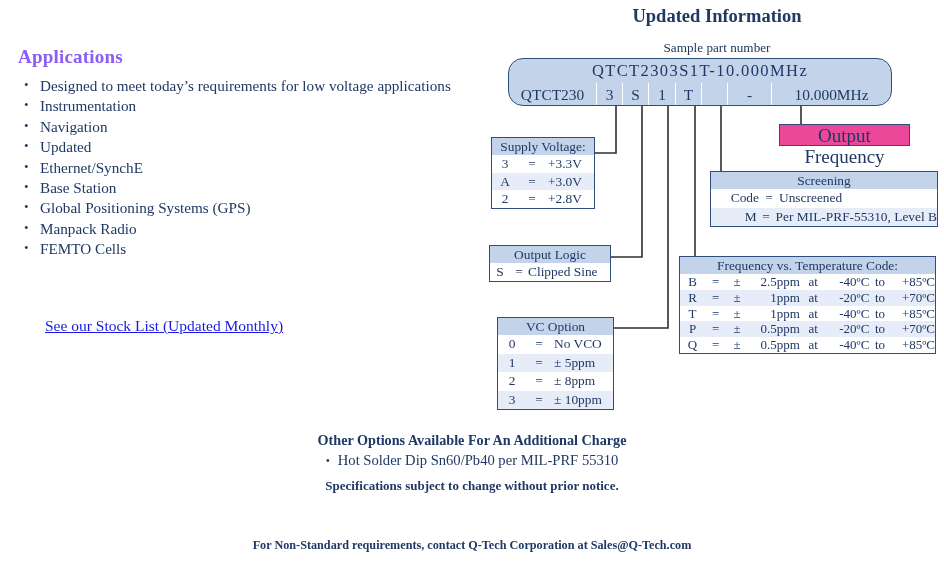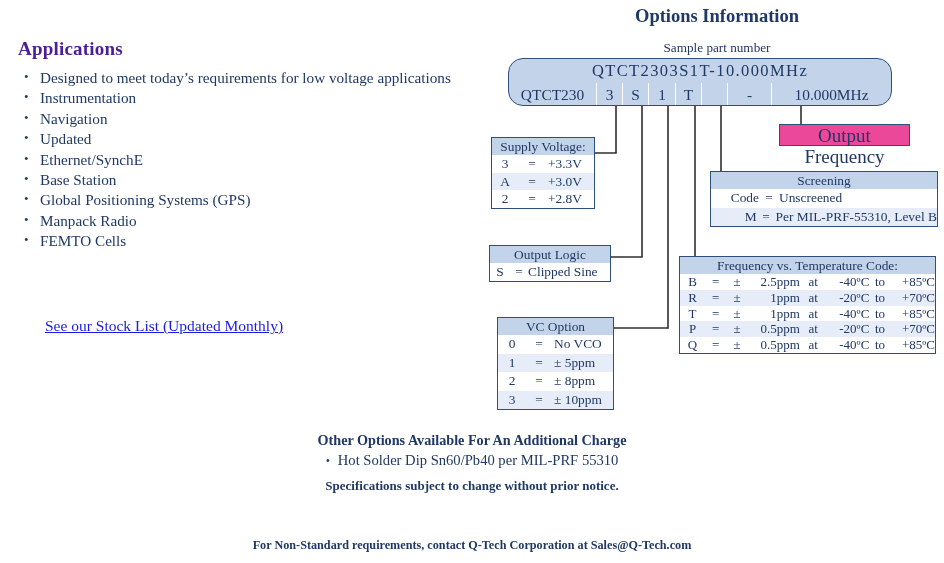--- a/index.html
+++ b/index.html
@@ -15,22 +15,22 @@
     position: relative;
     overflow: hidden;
   }
   .page { position: relative; width: 944px; height: 563px; }
 
   
   #applications-section { position: absolute; left: 18px; top: 38px; width: 440px; }
   #applications-heading {
     font-size: 19px;
     font-weight: bold;
-    color: #4c1d95;
-    margin: 0 0 8px 0;
+    color: #8b5cf6;
+    margin: 8px 0 8px 0;
     letter-spacing: .2px;
   }
   .app-list { list-style: none; margin: 0; padding: 0; }
   .app-item {
     position: relative;
     padding-left: 22px;
     font-size: 15.2px;
     line-height: 19.4px;
     color: #1f3864;
     margin-bottom: 1px;
@@ -241,21 +241,21 @@
       <li class="app-item"><span class="bullet">•</span><span>Ethernet/SynchE</span></li>
       <li class="app-item"><span class="bullet">•</span><span>Base Station</span></li>
       <li class="app-item"><span class="bullet">•</span><span>Global Positioning Systems (GPS)</span></li>
       <li class="app-item"><span class="bullet">•</span><span>Manpack Radio</span></li>
       <li class="app-item"><span class="bullet">•</span><span>FEMTO Cells</span></li>
     </ul>
   </div>
 
   <a id="stock-list-link" href="#">See our Stock List (Updated Monthly)</a>
 
-  <div id="ordering-title">Options Information</div>
+  <div id="ordering-title">Updated Information</div>
   <div id="sample-part-label">Sample part number</div>
 
   <div id="part-number-capsule">
     <div id="part-number-full">QTCT2303S1T-10.000MHz</div>
     <div id="part-number-cells">
       <div class="pn-cell c0">QTCT230</div>
       <div class="pn-cell c1">3</div>
       <div class="pn-cell c2">S</div>
       <div class="pn-cell c3">1</div>
       <div class="pn-cell c4">T</div>

